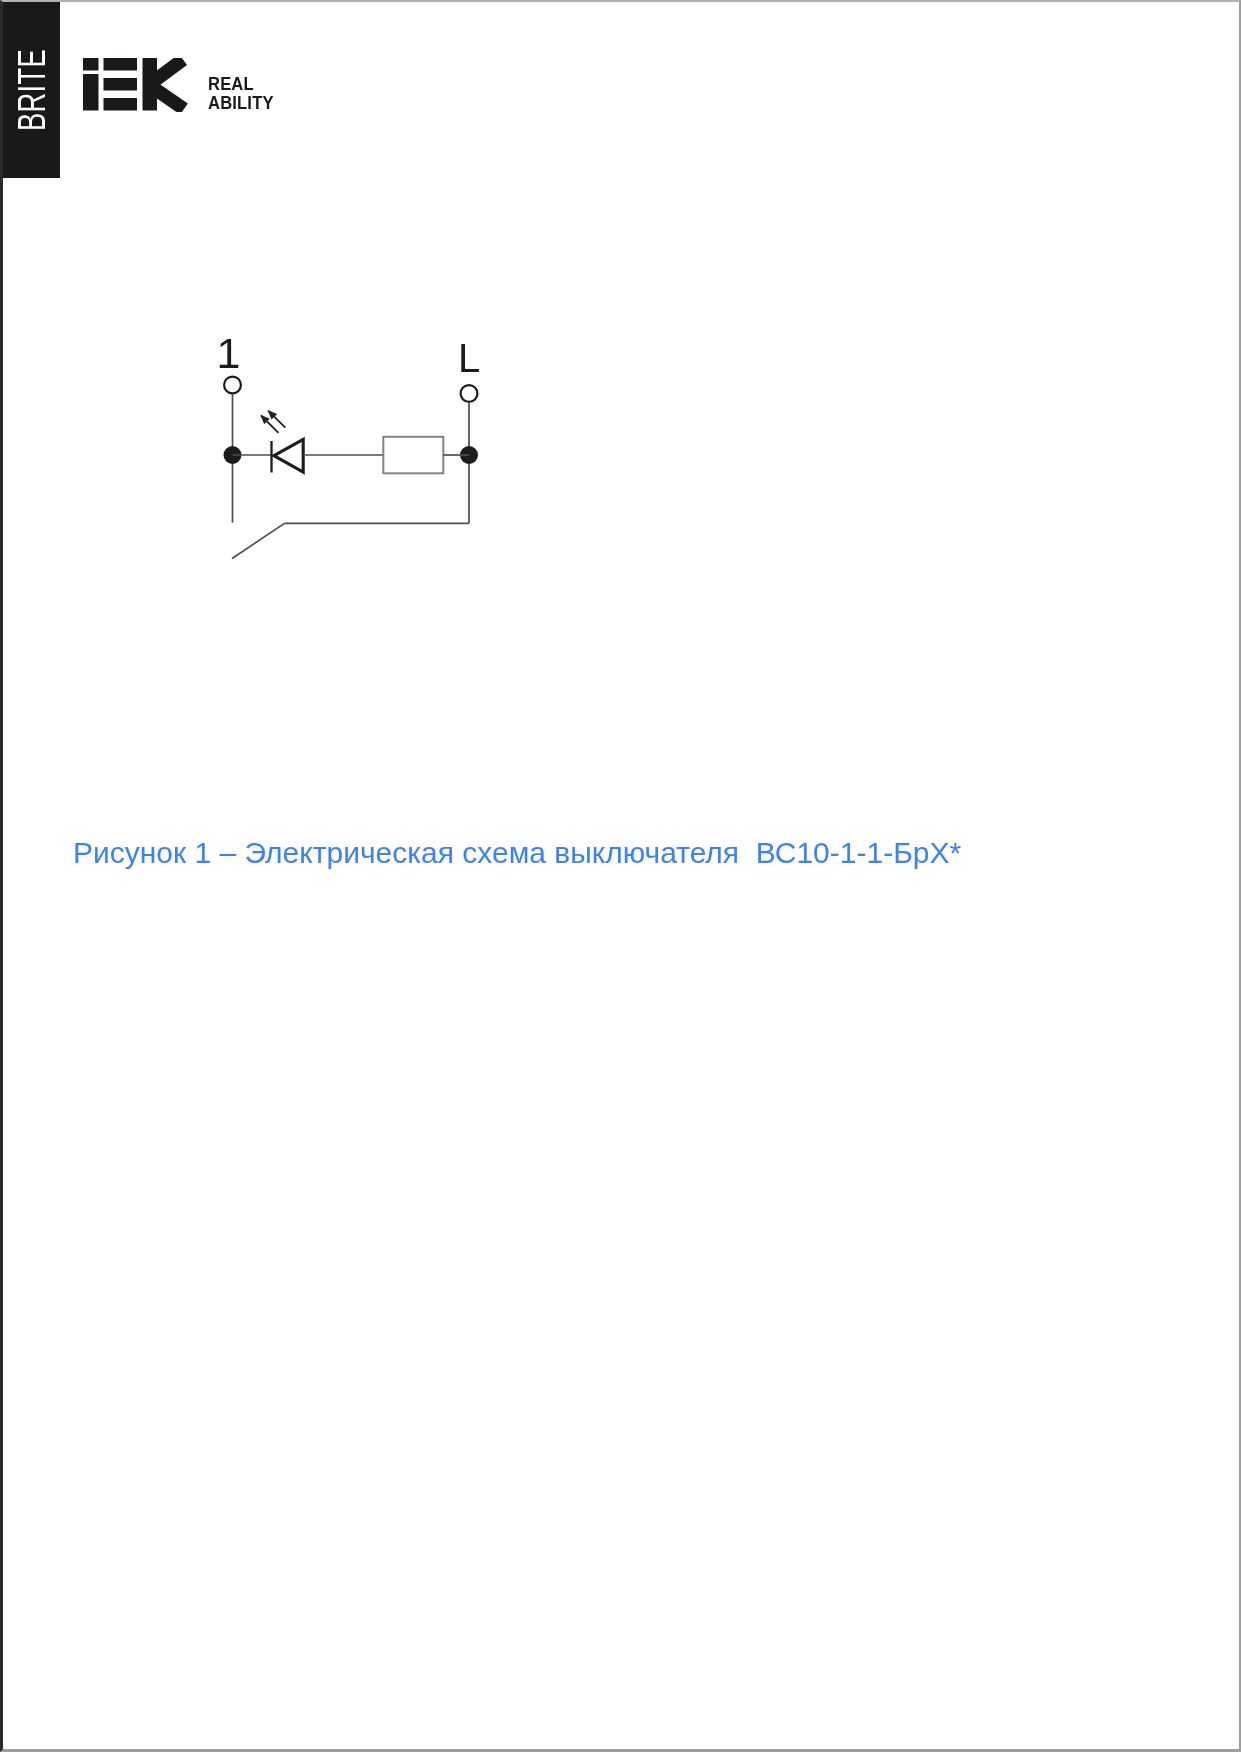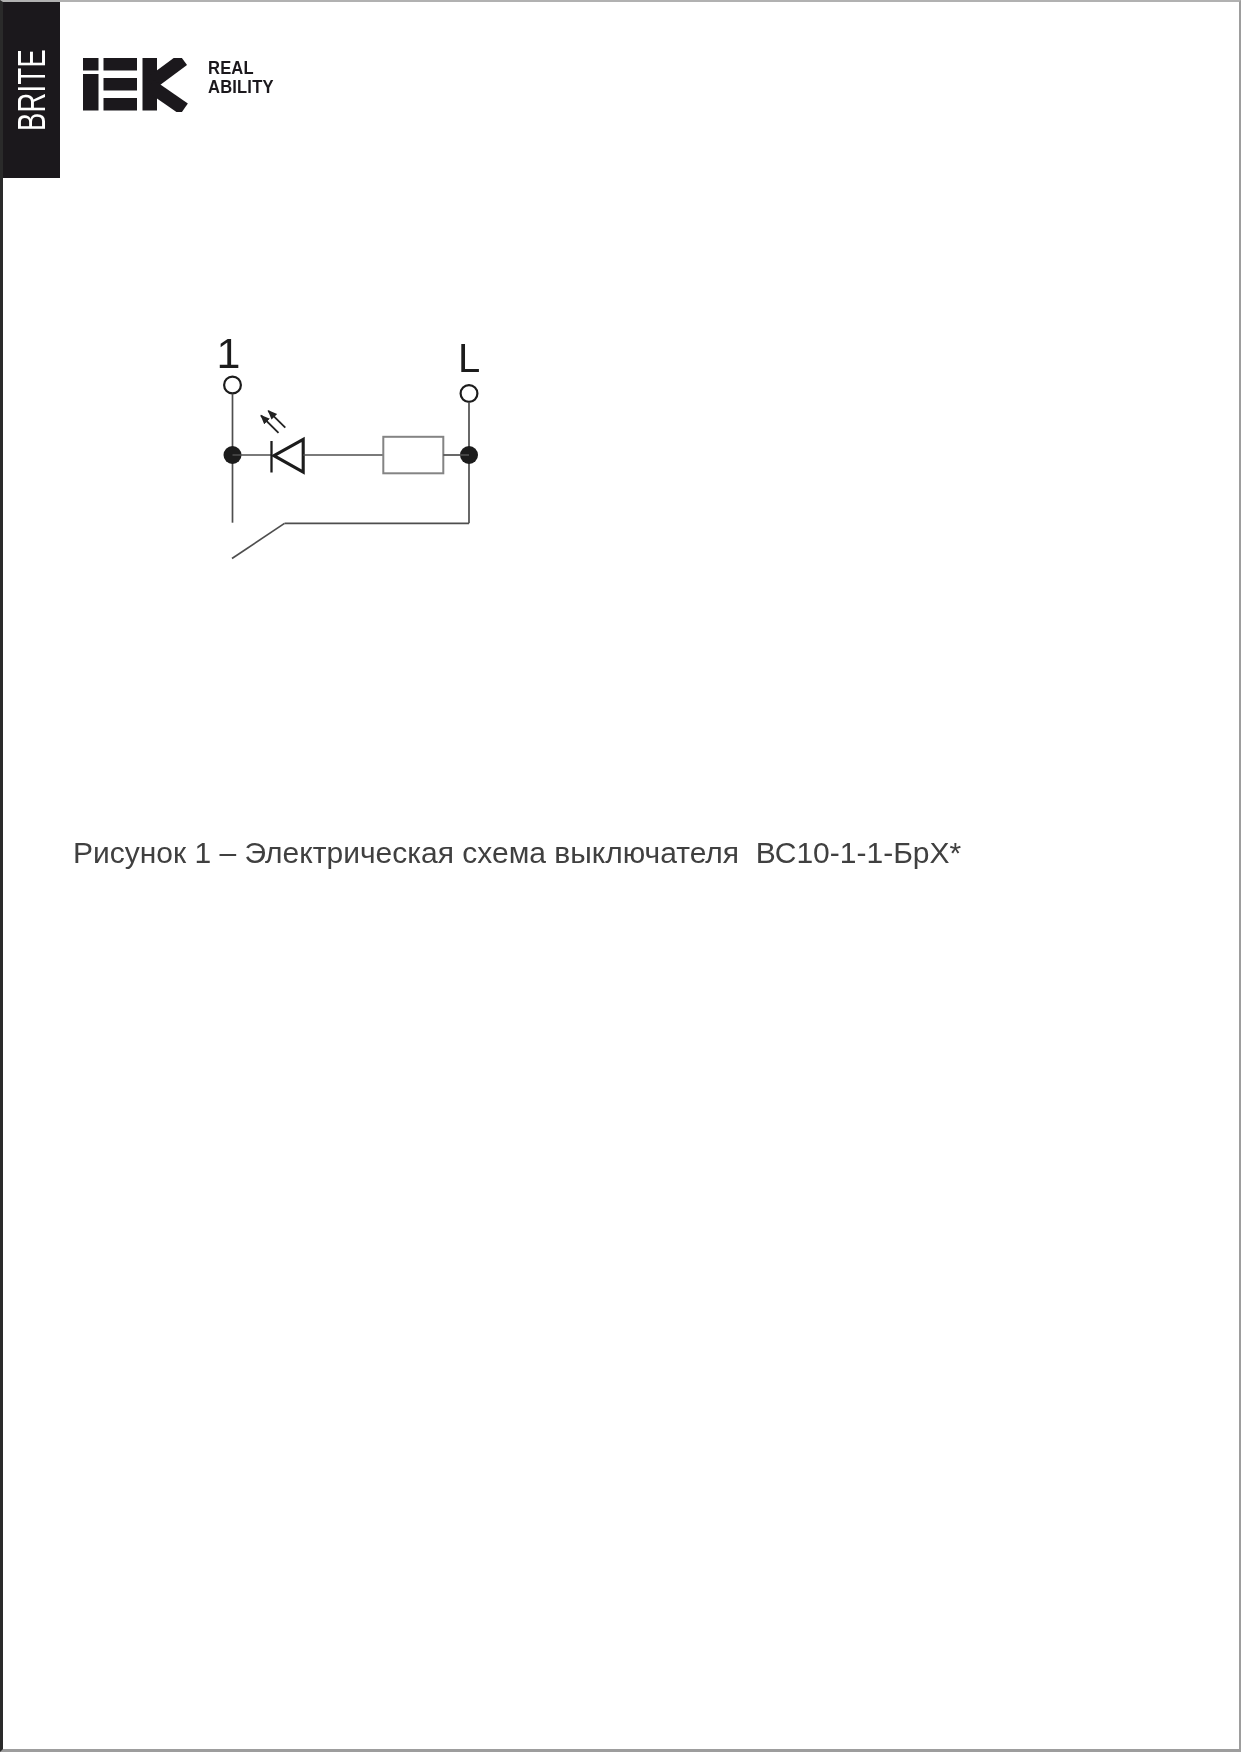--- a/index.html
+++ b/index.html
@@ -39,21 +39,21 @@
     letter-spacing: 0.5px;
     white-space: nowrap;
     transform: rotate(-90deg) scaleX(0.70);
   }
   
   .logo-wrap {
     position: absolute;
     left: 80px;
     top: 56px;
     display: flex;
-    align-items: flex-start;
+    align-items: flex-end;
   }
   .logo-tagline {
     margin-left: 15px;
     margin-top: 1px;
     color: #1b181c;
     font-weight: bold;
     font-size: 18px;
     line-height: 18.5px;
     letter-spacing: 0.2px;
     transform: scaleX(0.92);
@@ -69,21 +69,21 @@
     font-family: "Liberation Sans", "DejaVu Sans", sans-serif;
     fill: #1c1c1c;
   }
   
   .caption {
     position: absolute;
     left: 70px;
     top: 833px;
     font-size: 30px;
     line-height: 1.2;
-    color: #404040;
+    color: #3b82f6;
     white-space: pre-wrap;
   }
 </style>
 </head>
 <body>
 
 <div class="page">
 
   <div class="brite-bar">
     <span class="brite-label">BRITE</span>

